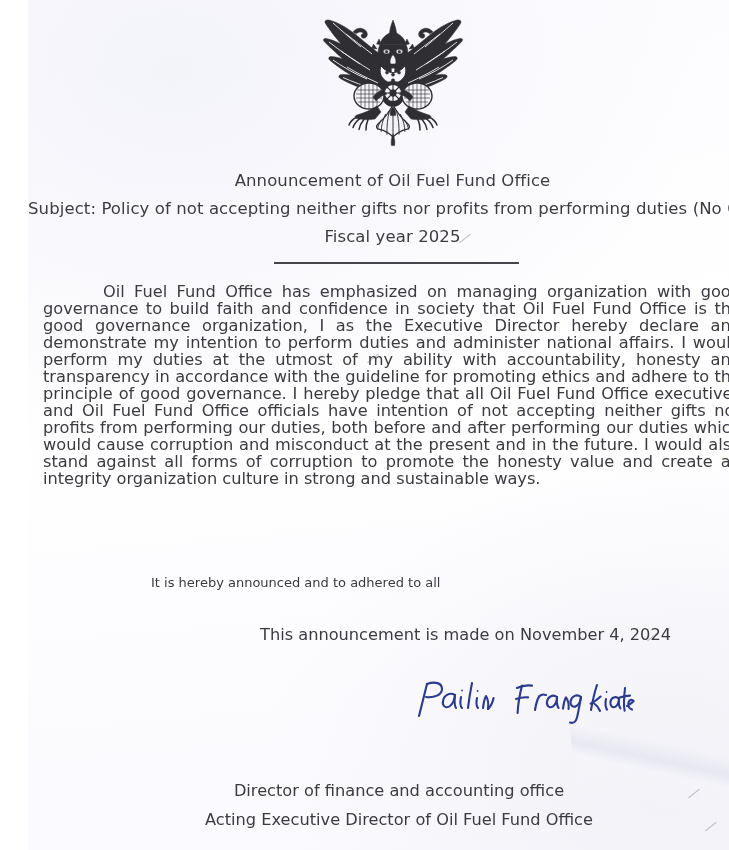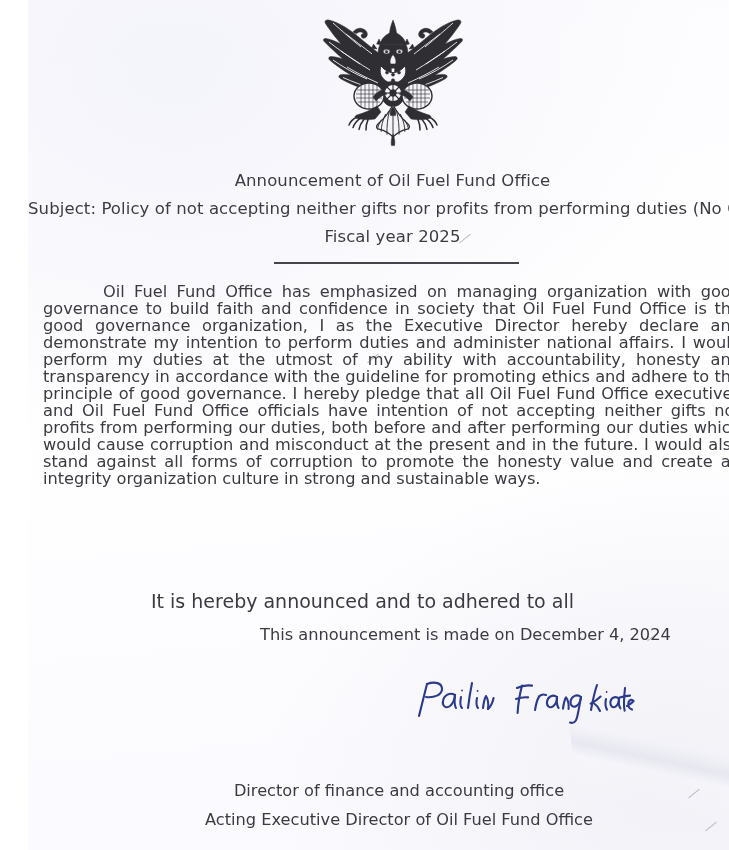--- a/index.html
+++ b/index.html
@@ -117,24 +117,24 @@
     color: #3a3a40;
     font-size: 16.2px;
     line-height: 17px;
     text-align: justify;
     text-indent: 60px;
     text-justify: inter-word;
   }
 
   #closing-line {
     position: absolute;
-    top: 590px;
+    top: 575px;
     left: 123px;
     color: #3a3a40;
-    font-size: 19px;
+    font-size: 13px;
     white-space: nowrap;
   }
 
   #date-line {
     position: absolute;
     top: 625px;
     left: 232px;
     color: #3a3a40;
     font-size: 16.2px;
     white-space: nowrap;
@@ -330,21 +330,21 @@
     <div class="tick" id="tick-1"></div>
     <div class="tick" id="tick-2"></div>
     <div class="tick" id="tick-3"></div>
     <div class="tick" id="tick-4"></div>
     <div class="tick" id="tick-5"></div>
 
     <div id="body-para">Oil Fuel Fund Office has emphasized on managing organization with good governance to build faith and confidence in society that Oil Fuel Fund Office is the good governance organization, I as the Executive Director hereby declare and demonstrate my intention to perform duties and administer national affairs. I would perform my duties at the utmost of my ability with accountability, honesty and transparency in accordance with the guideline for promoting ethics and adhere to the principle of good governance. I hereby pledge that all Oil Fuel Fund Office executives and Oil Fuel Fund Office officials have intention of not accepting neither gifts nor profits from performing our duties, both before and after performing our duties which would cause corruption and misconduct at the present and in the future. I would also stand against all forms of corruption to promote the honesty value and create an integrity organization culture in strong and sustainable ways.</div>
 
     <div id="closing-line">It is hereby announced and to adhered to all</div>
 
-    <div id="date-line">This announcement is made on December  4, 2024</div>
+    <div id="date-line">This announcement is made on November  4, 2024</div>
 
     <svg id="signature-svg" viewBox="0 0 225 60">
       <g fill="none" stroke="#2b3a8c" stroke-width="2.1" stroke-linecap="round" stroke-linejoin="round">
 
         <path d="M8 46 C11 34 14 22 16 14"></path>
         <path d="M16 14 C24 11 31 13 31 19 C31 25 23 28 15 27"></path>
 
         <path d="M44 25 C39 22 33 25 32 31 C31 36 35 39 39 36 C42 33.6 43.6 29 44 25"></path>
         <path d="M44 25 C43.4 30 43 35 45 38"></path>
 

